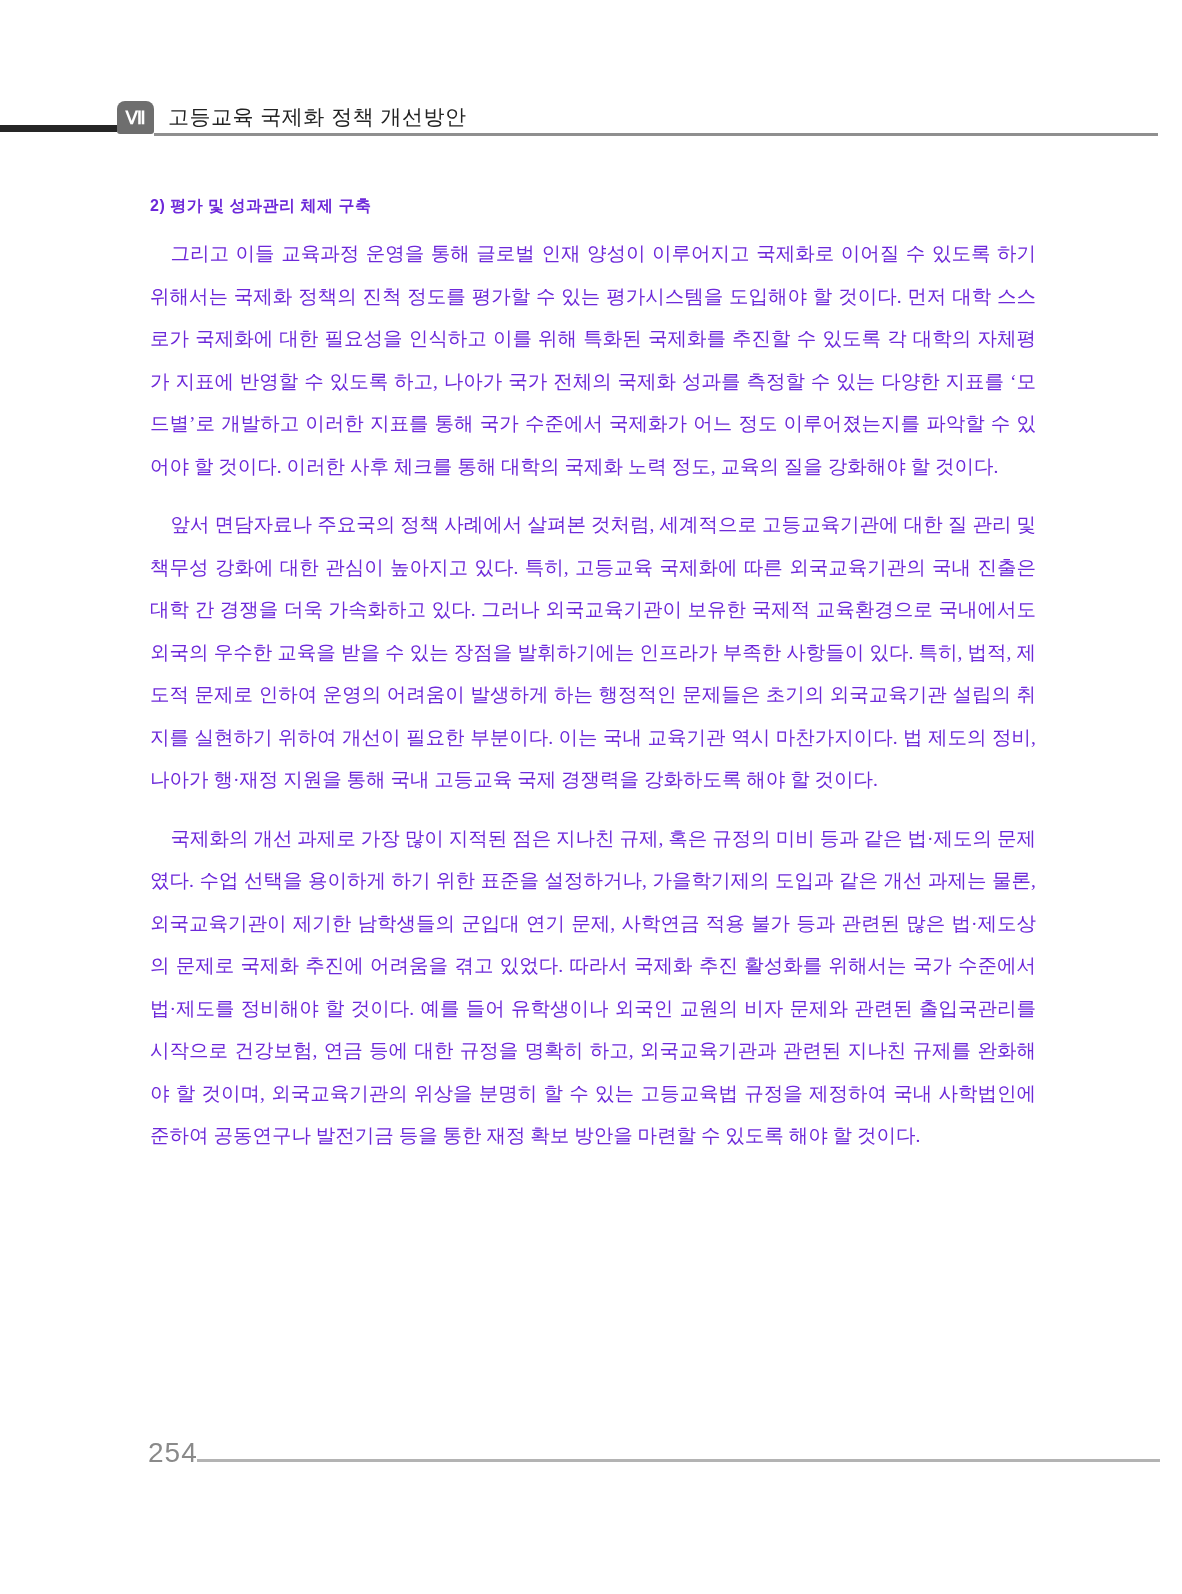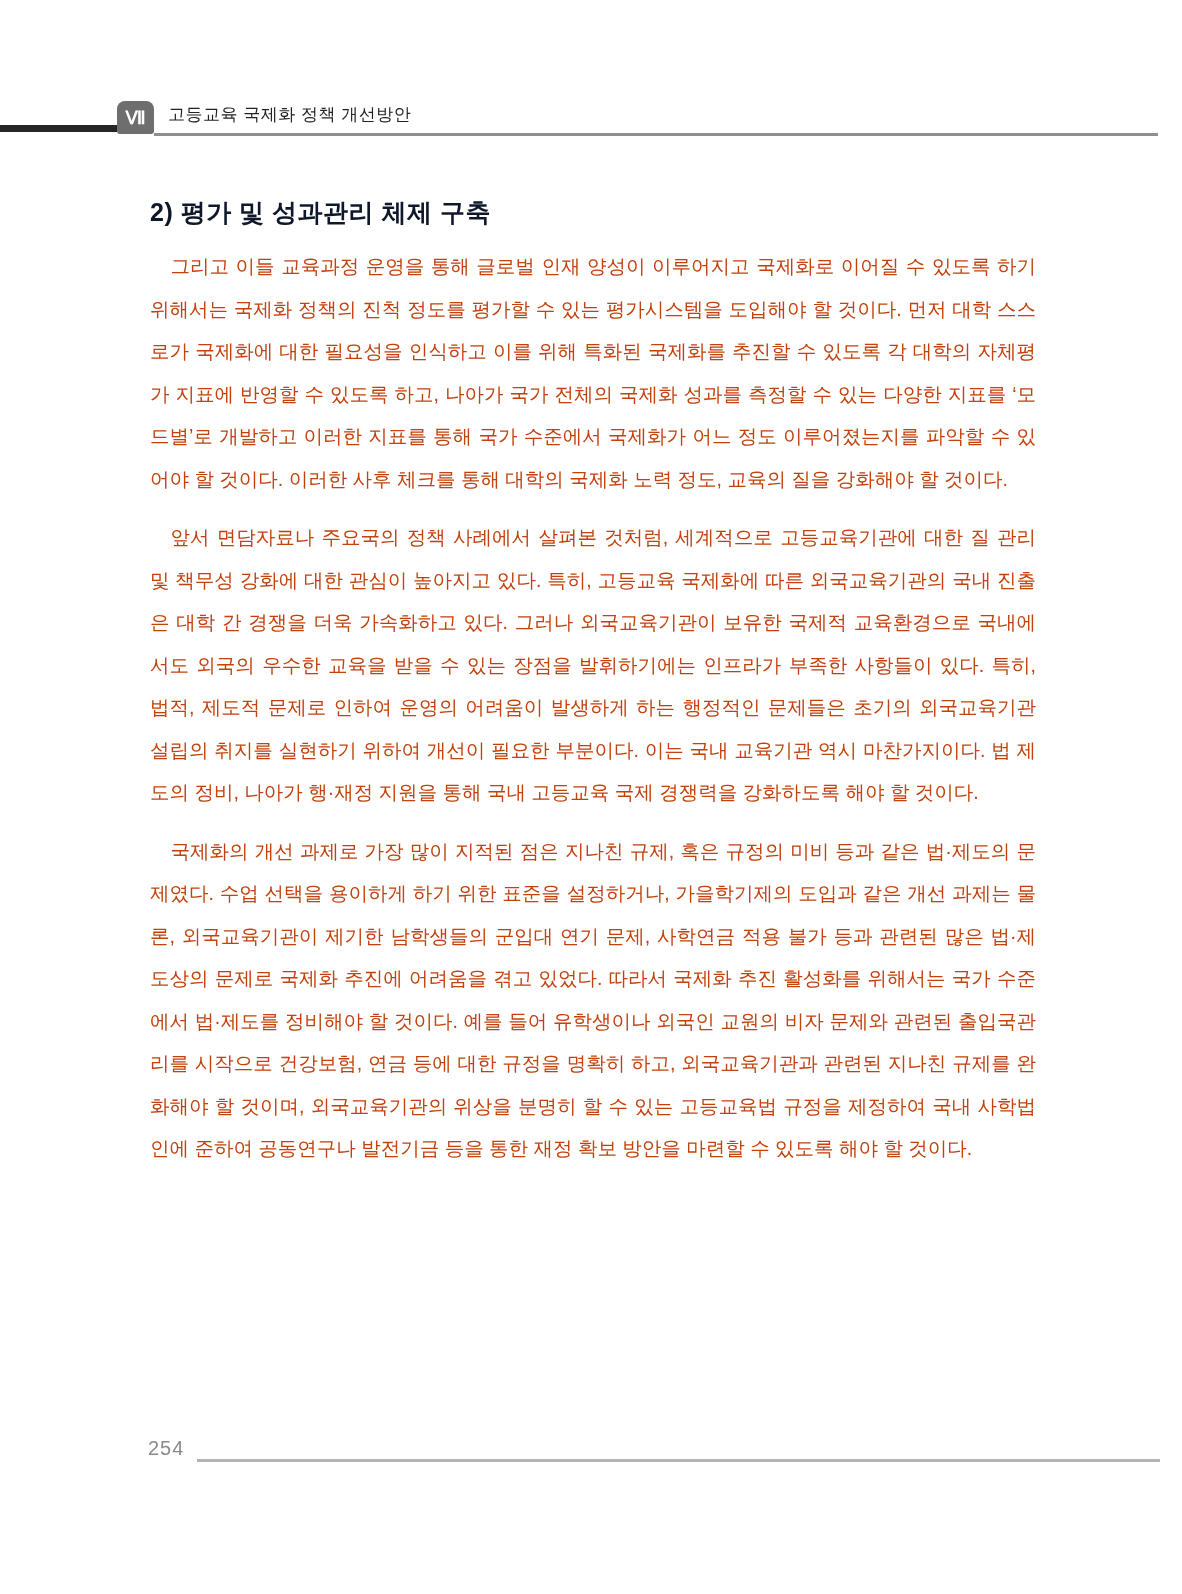--- a/index.html
+++ b/index.html
@@ -30,21 +30,21 @@
     font-size: 18px;
     font-weight: 600;
     display: flex;
     align-items: center;
     justify-content: center;
   }
   .chapter-title {
     position: absolute;
     left: 168px; top: 103px;
     font-family: "Liberation Sans", "DejaVu Sans", sans-serif;
-    font-size: 17px;
+    font-size: 21px;
     font-weight: 500;
     letter-spacing: 0.5px;
     color: #222222;
     white-space: nowrap;
   }
   .header-rule-right {
     position: absolute;
     left: 154px; top: 133px;
     width: 1004px; height: 3px;
     background: #8f8f8f;
@@ -52,51 +52,51 @@
 
   
   .content {
     position: absolute;
     left: 150px; top: 196px;
     width: 886px;
   }
   .sub-heading {
     margin: 0;
     font-family: "Liberation Sans", "DejaVu Sans", sans-serif;
-    font-size: 25px;
+    font-size: 16px;
     font-weight: 600;
-    color: #0f172a;
+    color: #6d28d9;
     letter-spacing: 0.5px;
   }
   .major-heading {
     margin: 46px 0 0 0;
     font-family: "Liberation Sans", "DejaVu Sans", sans-serif;
     font-size: 24px;
     font-weight: 600;
     color: #8a8a8a;
     letter-spacing: 0.5px;
   }
   .body-para {
     margin: 16px 0 0 0;
-    font-family: Liberation Sans, sans-serif;
+    font-family: Liberation Serif, serif;
     font-size: 19.5px;
     line-height: 42.5px;
-    color: #c2410c;
+    color: #6d28d9;
     text-align: justify;
     text-indent: 1.05em;
     word-break: break-all;
   }
   .gap-before-sub { margin-top: 48px; }
 
   
   .page-number {
     position: absolute;
     left: 148px; top: 1437px;
     font-family: "Liberation Sans", "DejaVu Sans", sans-serif;
-    font-size: 20px;
+    font-size: 28px;
     font-weight: 500;
     color: #8a8a8a;
     letter-spacing: 1px;
   }
   .footer-rule {
     position: absolute;
     left: 197px; top: 1459px;
     width: 963px; height: 3px;
     background: #b3b3b3;
   }

